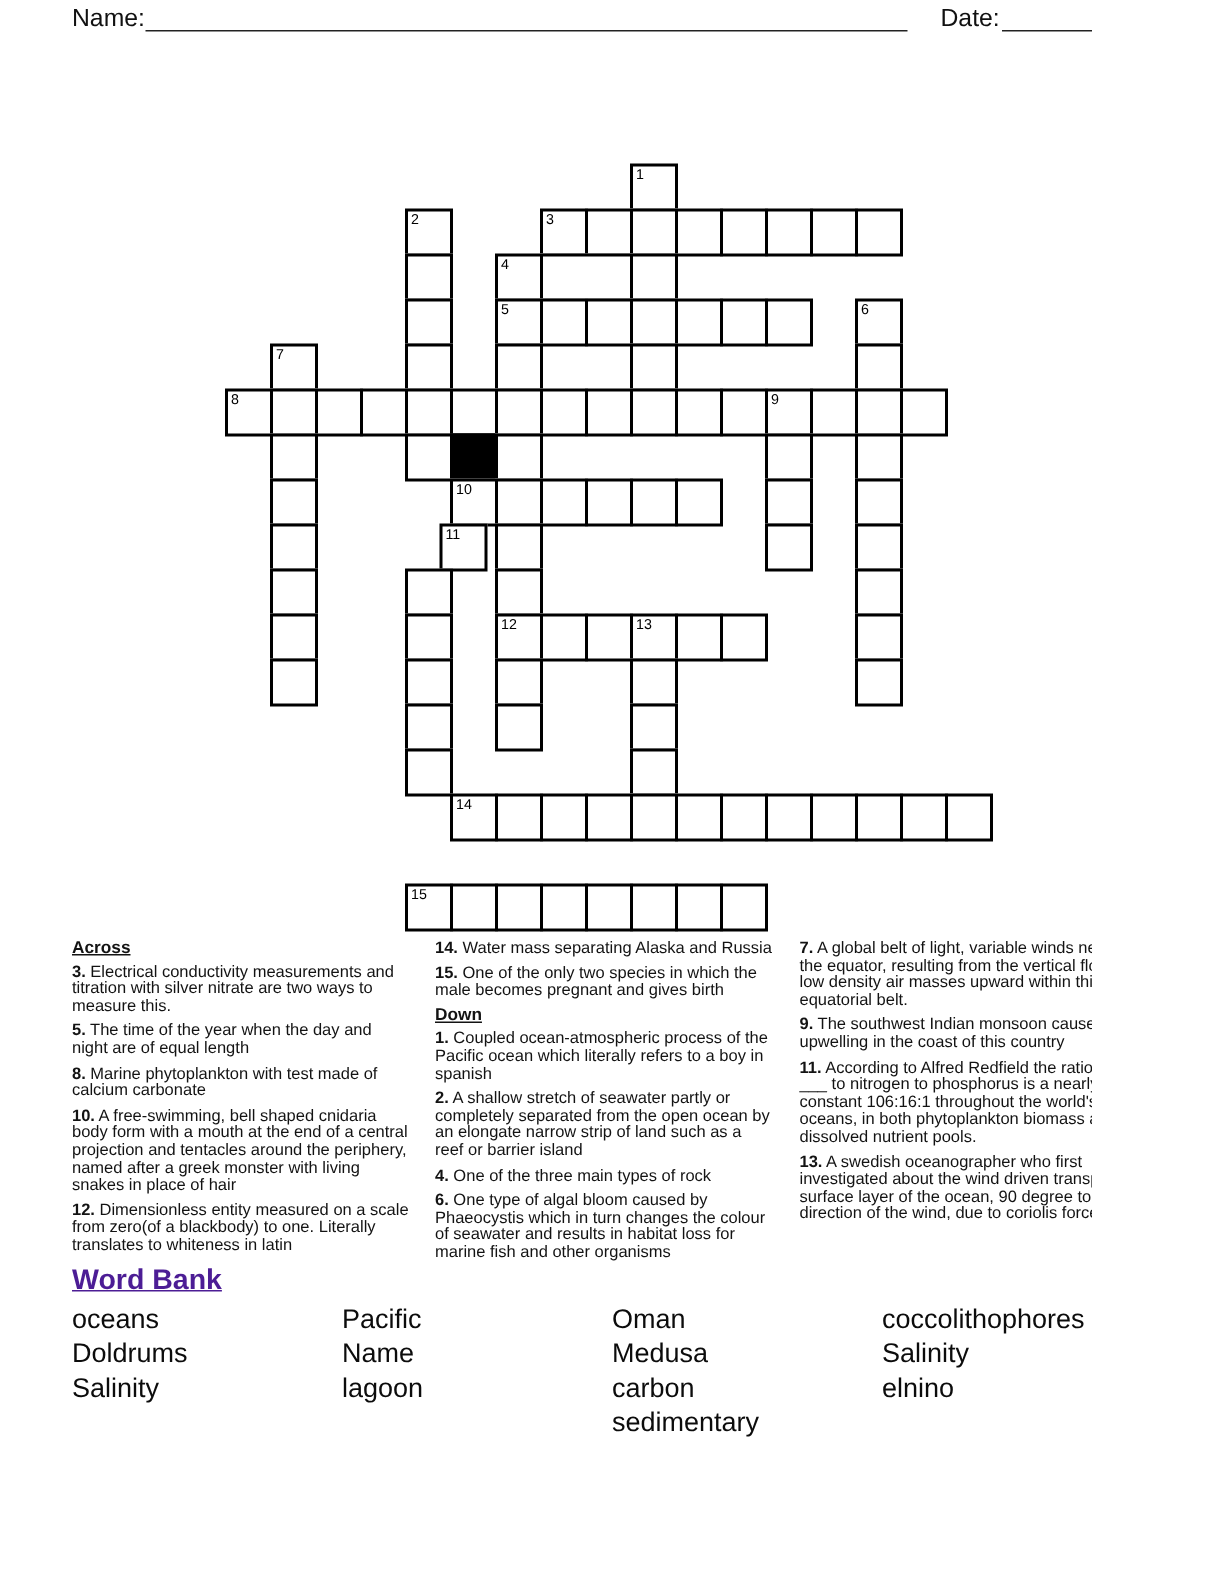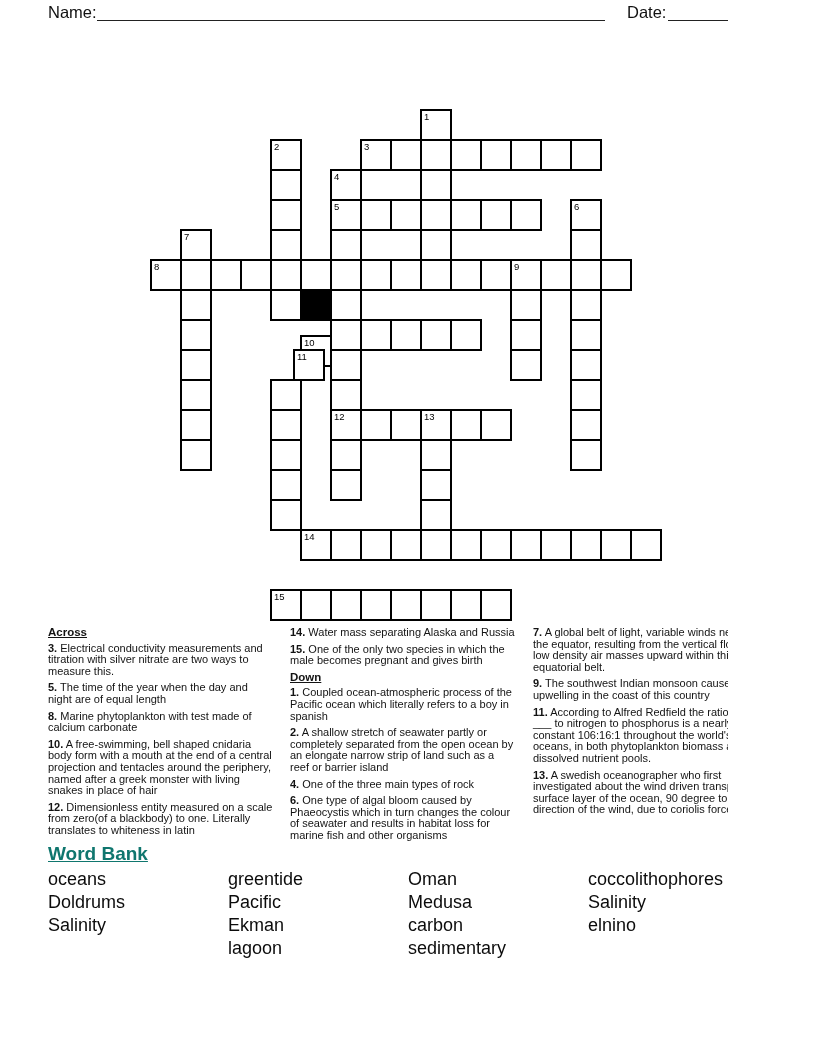--- a/index.html
+++ b/index.html
@@ -24,21 +24,21 @@
 
   
   .clue-col{position:absolute;top:627px;width:226px;font-size:11px;line-height:11.6px;color:#131313;}
   .col-0{left:48px;} .col-1{left:290px;} .col-2{left:533px;}
   .clue-head{font-weight:bold;text-decoration:underline;font-size:11.5px;margin:0 0 4px 0;}
   .clue{margin:0 0 5px 0;}
   .clue b{font-weight:bold;}
 
   
   .wb-head{position:absolute;left:48px;top:843px;font-size:19px;font-weight:bold;
-           text-decoration:underline;color:#0f766e;}
+           text-decoration:underline;color:#4c1d95;}
   .wb-col{position:absolute;top:868px;width:178px;font-size:18px;line-height:23px;color:#0c0c0c;}
   .wbc-0{left:48px;} .wbc-1{left:228px;} .wbc-2{left:408px;} .wbc-3{left:588px;}
   .wb-item{white-space:nowrap;}
 </style>
 </head>
 <body>
 
 <div class="page">
   <span class="name-label">Name:</span>
   <div class="name-line"></div>
@@ -109,21 +109,21 @@
       <div class="cell" style="left: 389px; top: 149px; width: 32px; height: 32px;"></div>
       <div class="cell" style="left: 419px; top: 149px; width: 32px; height: 32px;"></div>
       <div class="cell" style="left: 449px; top: 149px; width: 32px; height: 32px;"></div>
       <div class="cell" style="left: 29px; top: 179px; width: 32px; height: 32px;"></div>
       <div class="cell" style="left: 119px; top: 179px; width: 32px; height: 32px;"></div>
       <div class="cell black" style="left: 149px; top: 179px; width: 32px; height: 32px;"></div>
       <div class="cell" style="left: 179px; top: 179px; width: 32px; height: 32px;"></div>
       <div class="cell" style="left: 359px; top: 179px; width: 32px; height: 32px;"></div>
       <div class="cell" style="left: 419px; top: 179px; width: 32px; height: 32px;"></div>
       <div class="cell" style="left: 29px; top: 209px; width: 32px; height: 32px;"></div>
-      <div class="cell" style="left: 149px; top: 209px; width: 32px; height: 32px; margin-top: 16px;">
+      <div class="cell" style="left: 149px; top: 209px; width: 32px; height: 32px;">
         <span class="cnum">10</span>
       </div>
       <div class="cell" style="left: 179px; top: 209px; width: 32px; height: 32px;"></div>
       <div class="cell" style="left: 209px; top: 209px; width: 32px; height: 32px;"></div>
       <div class="cell" style="left: 239px; top: 209px; width: 32px; height: 32px;"></div>
       <div class="cell" style="left: 269px; top: 209px; width: 32px; height: 32px;"></div>
       <div class="cell" style="left: 299px; top: 209px; width: 32px; height: 32px;"></div>
       <div class="cell" style="left: 359px; top: 209px; width: 32px; height: 32px;"></div>
       <div class="cell" style="left: 419px; top: 209px; width: 32px; height: 32px;"></div>
       <div class="cell" style="left: 29px; top: 239px; width: 32px; height: 32px;"></div>
@@ -213,23 +213,22 @@
     </div>
 
   <div class="wb-head">Word Bank</div>
   <div id="wordbank">
       <div class="wb-col wbc-0">
         <div class="wb-item">oceans</div>
         <div class="wb-item">Doldrums</div>
         <div class="wb-item">Salinity</div>
       </div>
       <div class="wb-col wbc-1">
-        <div class="wb-item">greentide</div>
         <div class="wb-item">Pacific</div>
-        <div class="wb-item">Ekman</div>
+        <div class="wb-item">Name</div>
         <div class="wb-item">lagoon</div>
       </div>
       <div class="wb-col wbc-2">
         <div class="wb-item">Oman</div>
         <div class="wb-item">Medusa</div>
         <div class="wb-item">carbon</div>
         <div class="wb-item">sedimentary</div>
       </div>
       <div class="wb-col wbc-3">
         <div class="wb-item">coccolithophores</div>

